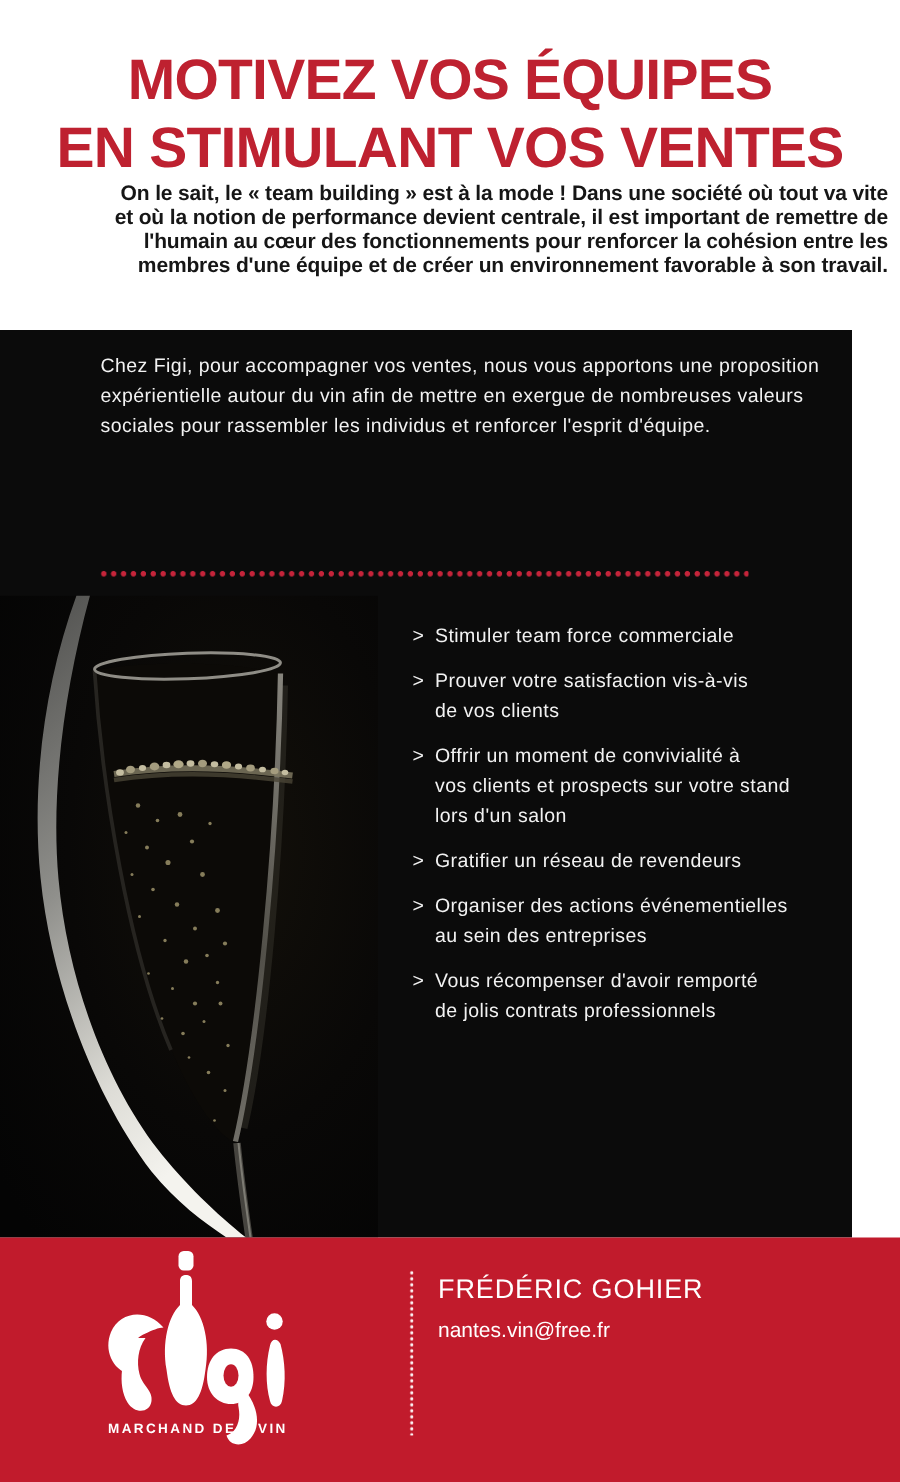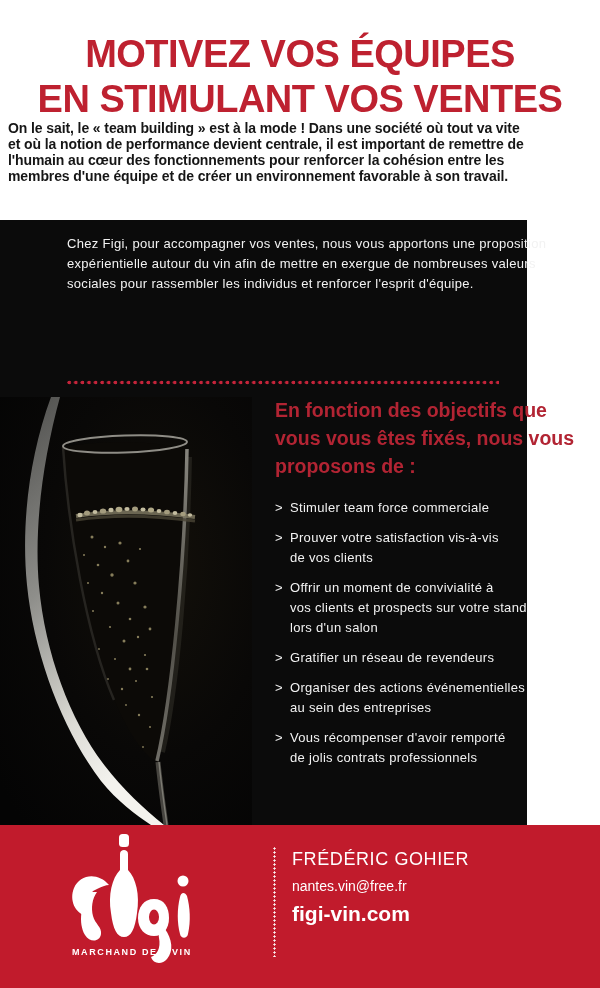--- a/index.html
+++ b/index.html
@@ -9,27 +9,27 @@
   }
   .sr{position:absolute;width:1px;height:1px;overflow:hidden;clip:rect(0 0 0 0);white-space:nowrap}
 
   
   .hero h1{
     position:absolute;top:24px;left:0;right:0;margin:8px;text-align:center;
     font-size:38px;line-height:45px;font-weight:700;letter-spacing:-.5px;
     color:#be2130;white-space:pre-line;
   }
   .intro{
-    position:absolute;top:121px;left:8px;right:8px;margin:0;text-align:left;
+    position:absolute;top:121px;left:8px;right:8px;margin:0;text-align:right;
     font-size:14px;line-height:15.9px;font-weight:700;color:#161616;
     white-space:pre-line;letter-spacing:-.1px;
   }
 
   
-  .dark{position:absolute;top:220px;left:0;width:527px;height:605px;background:#0b0b0b}
+  .dark{position:absolute;top:220px;left:0;width:568px;height:605px;background:#0b0b0b}
   .dark .p{
     position:absolute;left:67px;width:480px;margin:0;
     font-size:13px;line-height:20px;color:#f2f2f2;letter-spacing:.3px;white-space:pre-line;
   }
   .p1{top:14px}
   .p2{top:94px}
   .dots-h{
     position:absolute;left:67px;top:160px;width:432px;height:5px;
     background-image:radial-gradient(circle at 2.2px 2.5px,#c5243a 1.6px,rgba(0,0,0,0) 2.1px);
     background-size:6.6px 5px;background-repeat:repeat-x;
@@ -169,23 +169,20 @@
         </g>
 
         <path d="M158,365 C160,385 163,407 166,428" fill="none" stroke="#46443f" stroke-width="5"></path>
         <path d="M159,365 C161,385 164,407 167,428" fill="none" stroke="#8b8981" stroke-width="1.4" opacity="0.8"></path>
 
         <path d="M51,0 C29,60 21,128 27,188 C34,258 63,334 101,384 C117,404 136,418 151,428 L164,428 C145,413 122,391 105,369 C71,325 45,257 39,189 C34,133 42,66 60,0 Z" fill="url(#gCres)"></path>
       </svg>
     </div>
 
     <div class="offer">
-      <h2>En fonction des objectifs que
-vous vous êtes fixés, nous vous
-proposons de :</h2>
       <ul>
         <li>
           <span class="mk">&gt;</span>
           <span class="txt">Stimuler team force commerciale</span>
         </li>
         <li>
           <span class="mk">&gt;</span>
           <span class="txt">Prouver votre satisfaction vis-à-vis
 de vos clients</span>
         </li>
@@ -235,17 +232,16 @@
         <text x="6" y="126" font-size="9" letter-spacing="1.6">MARCHAND DE</text>
         <text x="106" y="126" font-size="9" letter-spacing="1.6">VIN</text>
       </svg>
     </div>
 
     <div class="sep"></div>
 
     <div class="contact">
       <div class="c-name">FRÉDÉRIC GOHIER</div>
       <div class="c-email">nantes.vin@free.fr</div>
-      <div class="c-web">figi-vin.com</div>
     </div>
   </footer>
 
 </div>
 
 </body></html>

